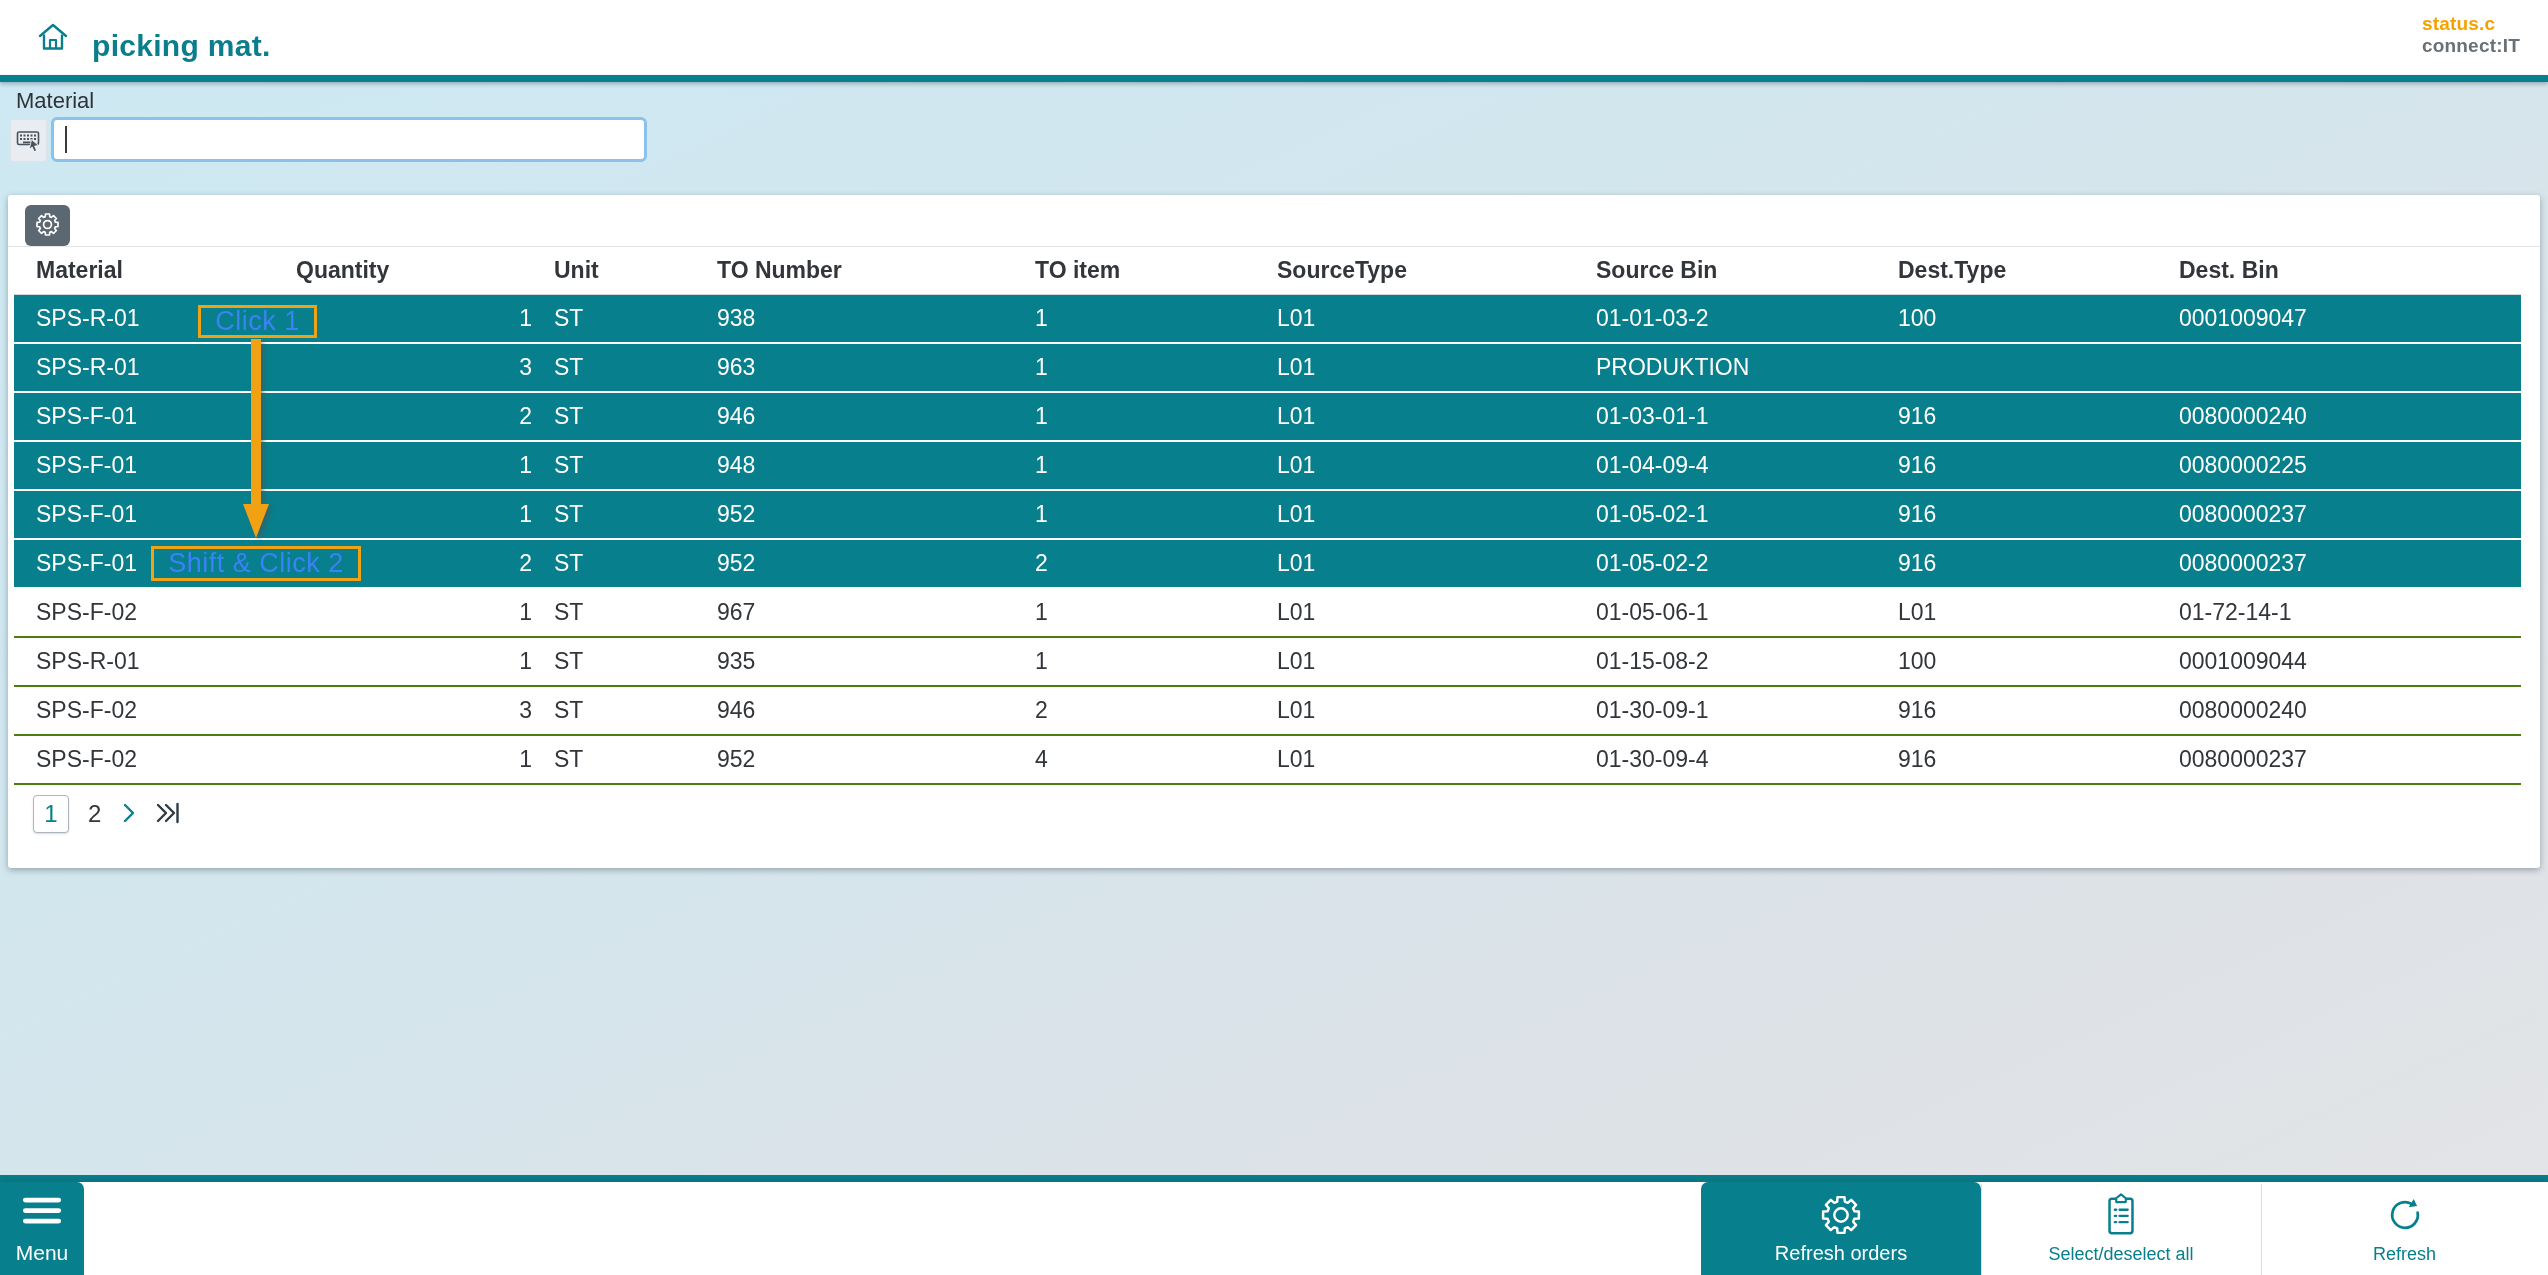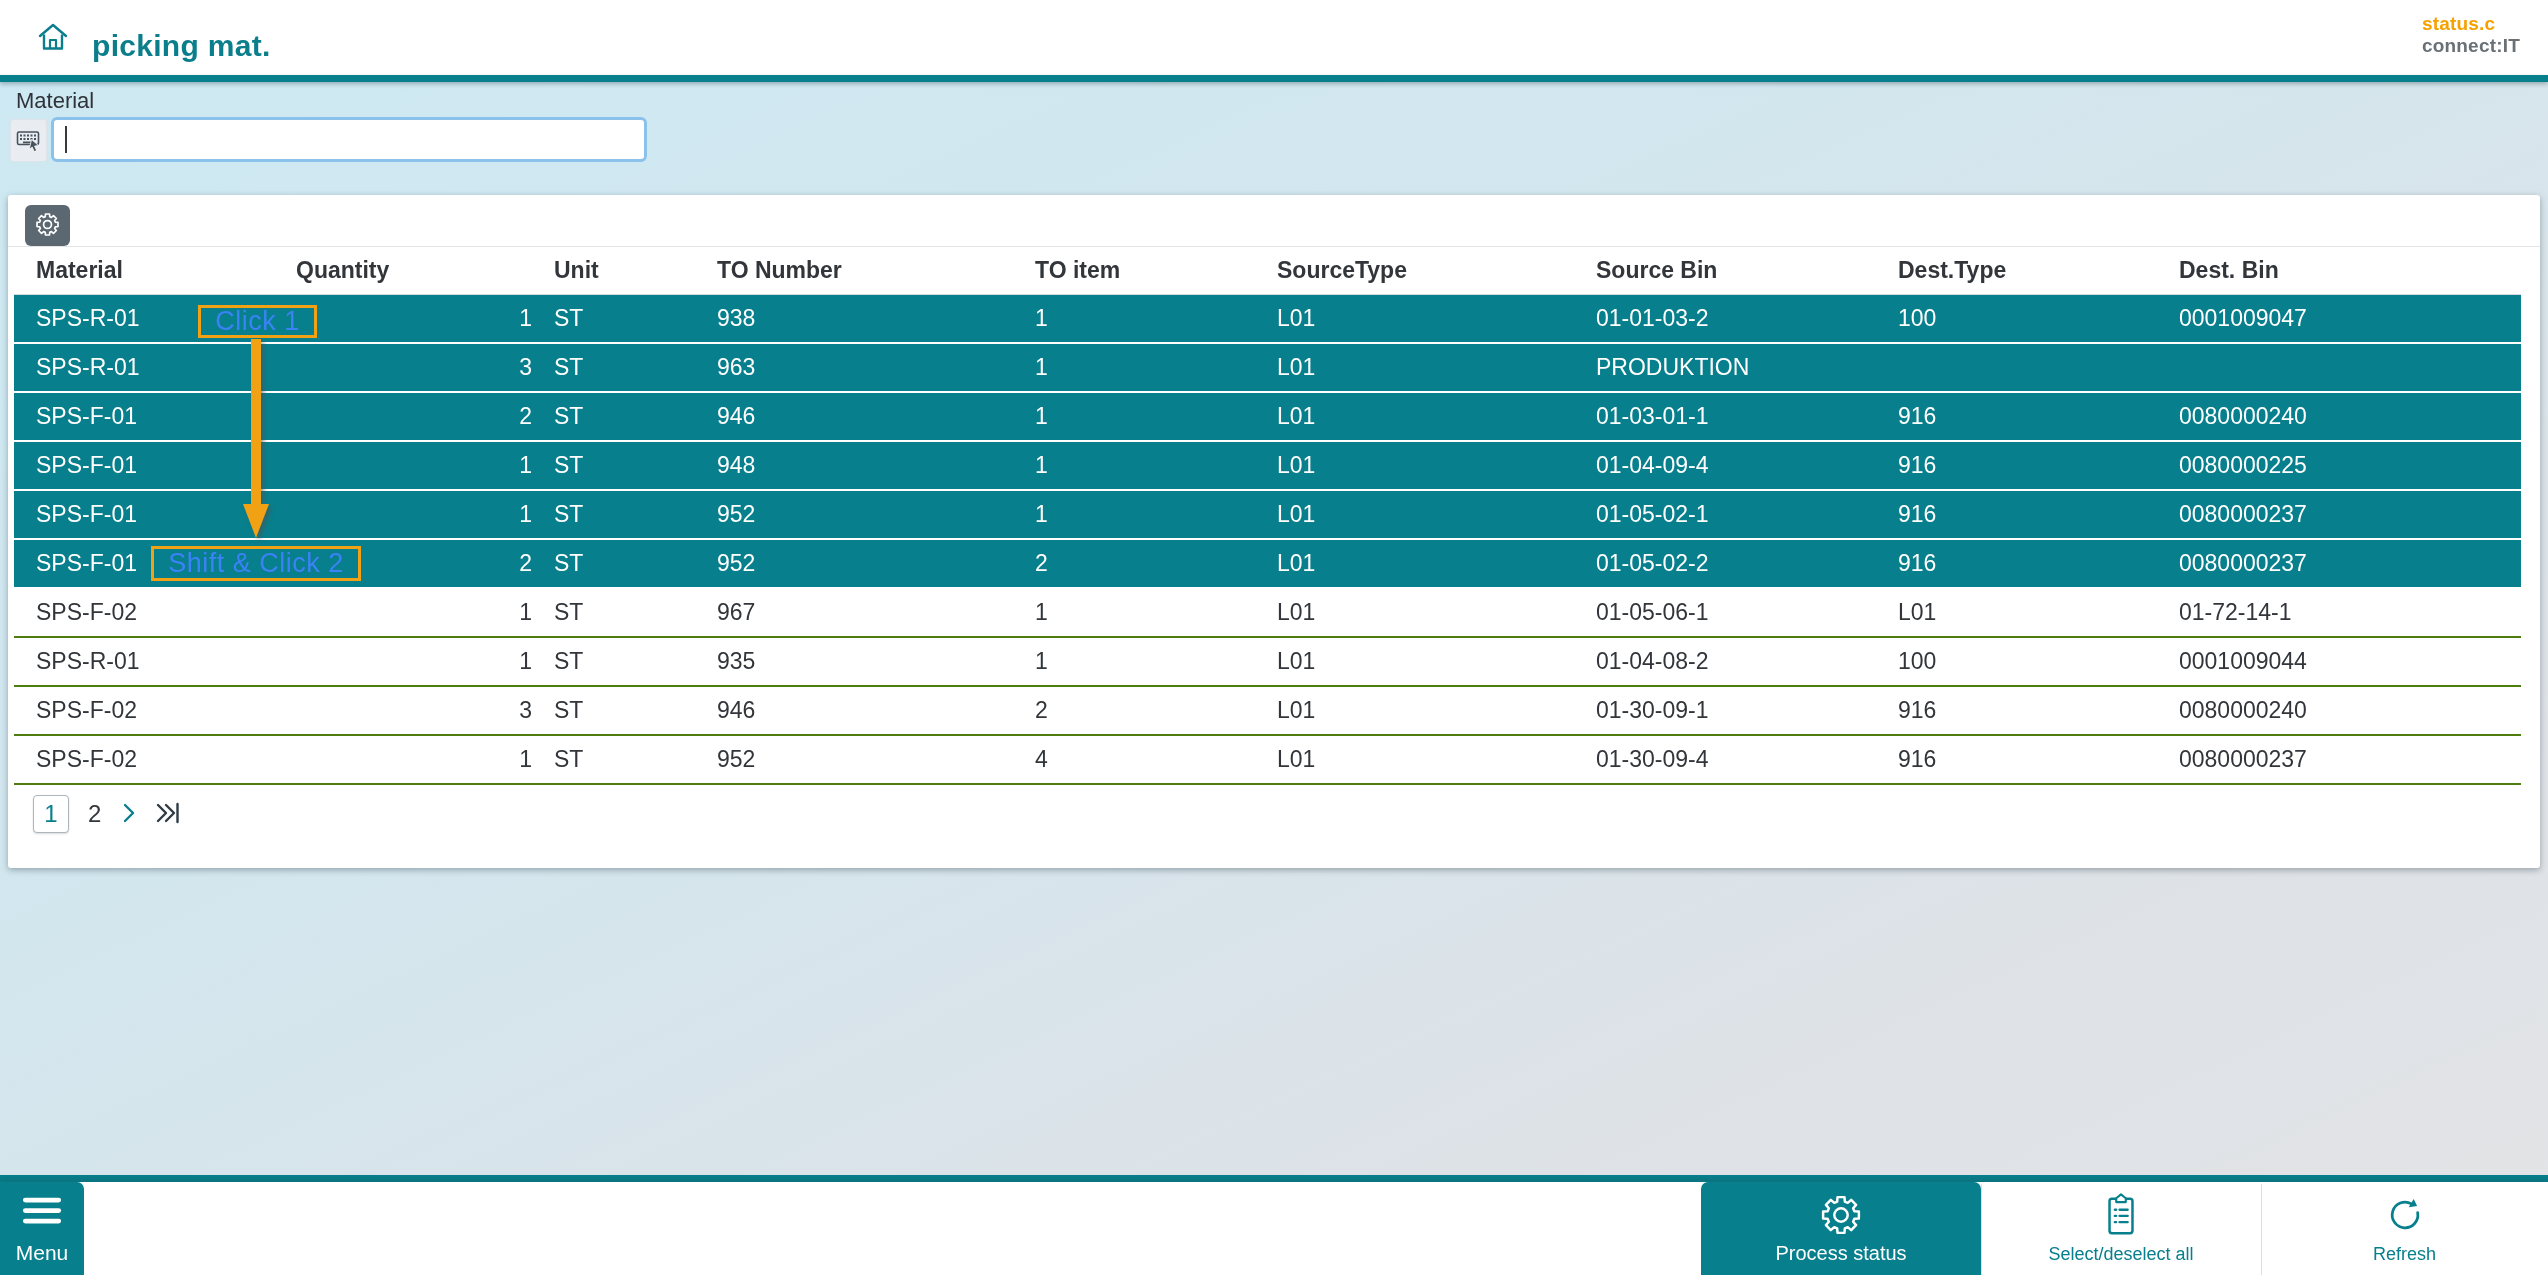--- a/index.html
+++ b/index.html
@@ -213,21 +213,21 @@
           <div class="td c7">L01</div>
           <div class="td c8">01-72-14-1</div>
         </div>
         <div class="tr">
           <div class="td c0">SPS-R-01</div>
           <div class="td c1">1</div>
           <div class="td c2">ST</div>
           <div class="td c3">935</div>
           <div class="td c4">1</div>
           <div class="td c5">L01</div>
-          <div class="td c6">01-04-08-2</div>
+          <div class="td c6">01-15-08-2</div>
           <div class="td c7">100</div>
           <div class="td c8">0001009044</div>
         </div>
         <div class="tr">
           <div class="td c0">SPS-F-02</div>
           <div class="td c1">3</div>
           <div class="td c2">ST</div>
           <div class="td c3">946</div>
           <div class="td c4">2</div>
           <div class="td c5">L01</div>
@@ -290,21 +290,21 @@
     <span class="menu-label">Menu</span>
   </button>
 
   <button class="fab fab-process">
     <span>
       <svg viewBox="0 0 48 48" width="46" height="46">
         <polygon points="42.65,20.37 42.65,27.63 37.94,28 36.68,31.03 39.75,34.62 34.62,39.75 31.03,36.68 28,37.94 27.63,42.65 20.37,42.65 20,37.94 16.97,36.68 13.38,39.75 8.25,34.62 11.32,31.03 10.06,28 5.35,27.63 5.35,20.37 10.06,20 11.32,16.97 8.25,13.38 13.38,8.25 16.97,11.32 20,10.06 20.37,5.35 27.63,5.35 28,10.06 31.03,11.32 34.62,8.25 39.75,13.38 36.68,16.97 37.94,20" fill="none" stroke="#ffffff" stroke-width="2.6" stroke-linejoin="round"></polygon>
         <circle cx="24" cy="24" r="7" fill="none" stroke="#ffffff" stroke-width="2.6"></circle>
       </svg>
     </span>
-    <span class="fab-label-light">Process status</span>
+    <span class="fab-label-light">Refresh orders</span>
   </button>
 
   <button class="fab fab-select">
     <span>
       <svg viewBox="0 0 46 48" width="44" height="46">
         <rect x="11" y="7" width="24" height="36" rx="2.5" fill="none" stroke="#077f8c" stroke-width="2.6"></rect>
         <polygon points="23,2.5 28,6.5 28,10.5 18,10.5 18,6.5" fill="#ffffff" stroke="#077f8c" stroke-width="2.2" stroke-linejoin="round"></polygon>
         <g stroke="#077f8c" stroke-width="2.4" stroke-linecap="round">
           <line x1="16.5" y1="18.5" x2="18" y2="18.5"></line>
             <line x1="21.5" y1="18.5" x2="30" y2="18.5"></line>

